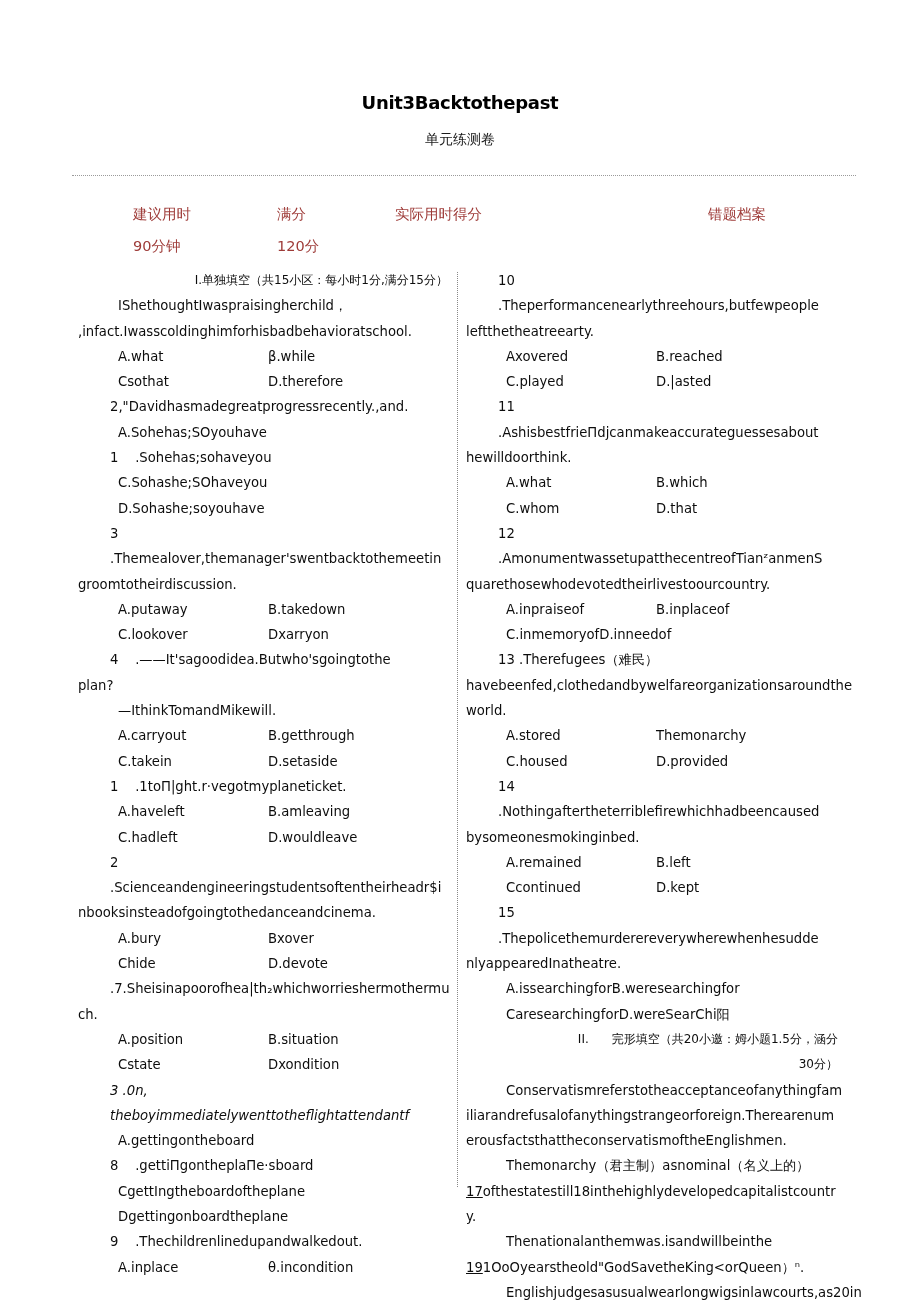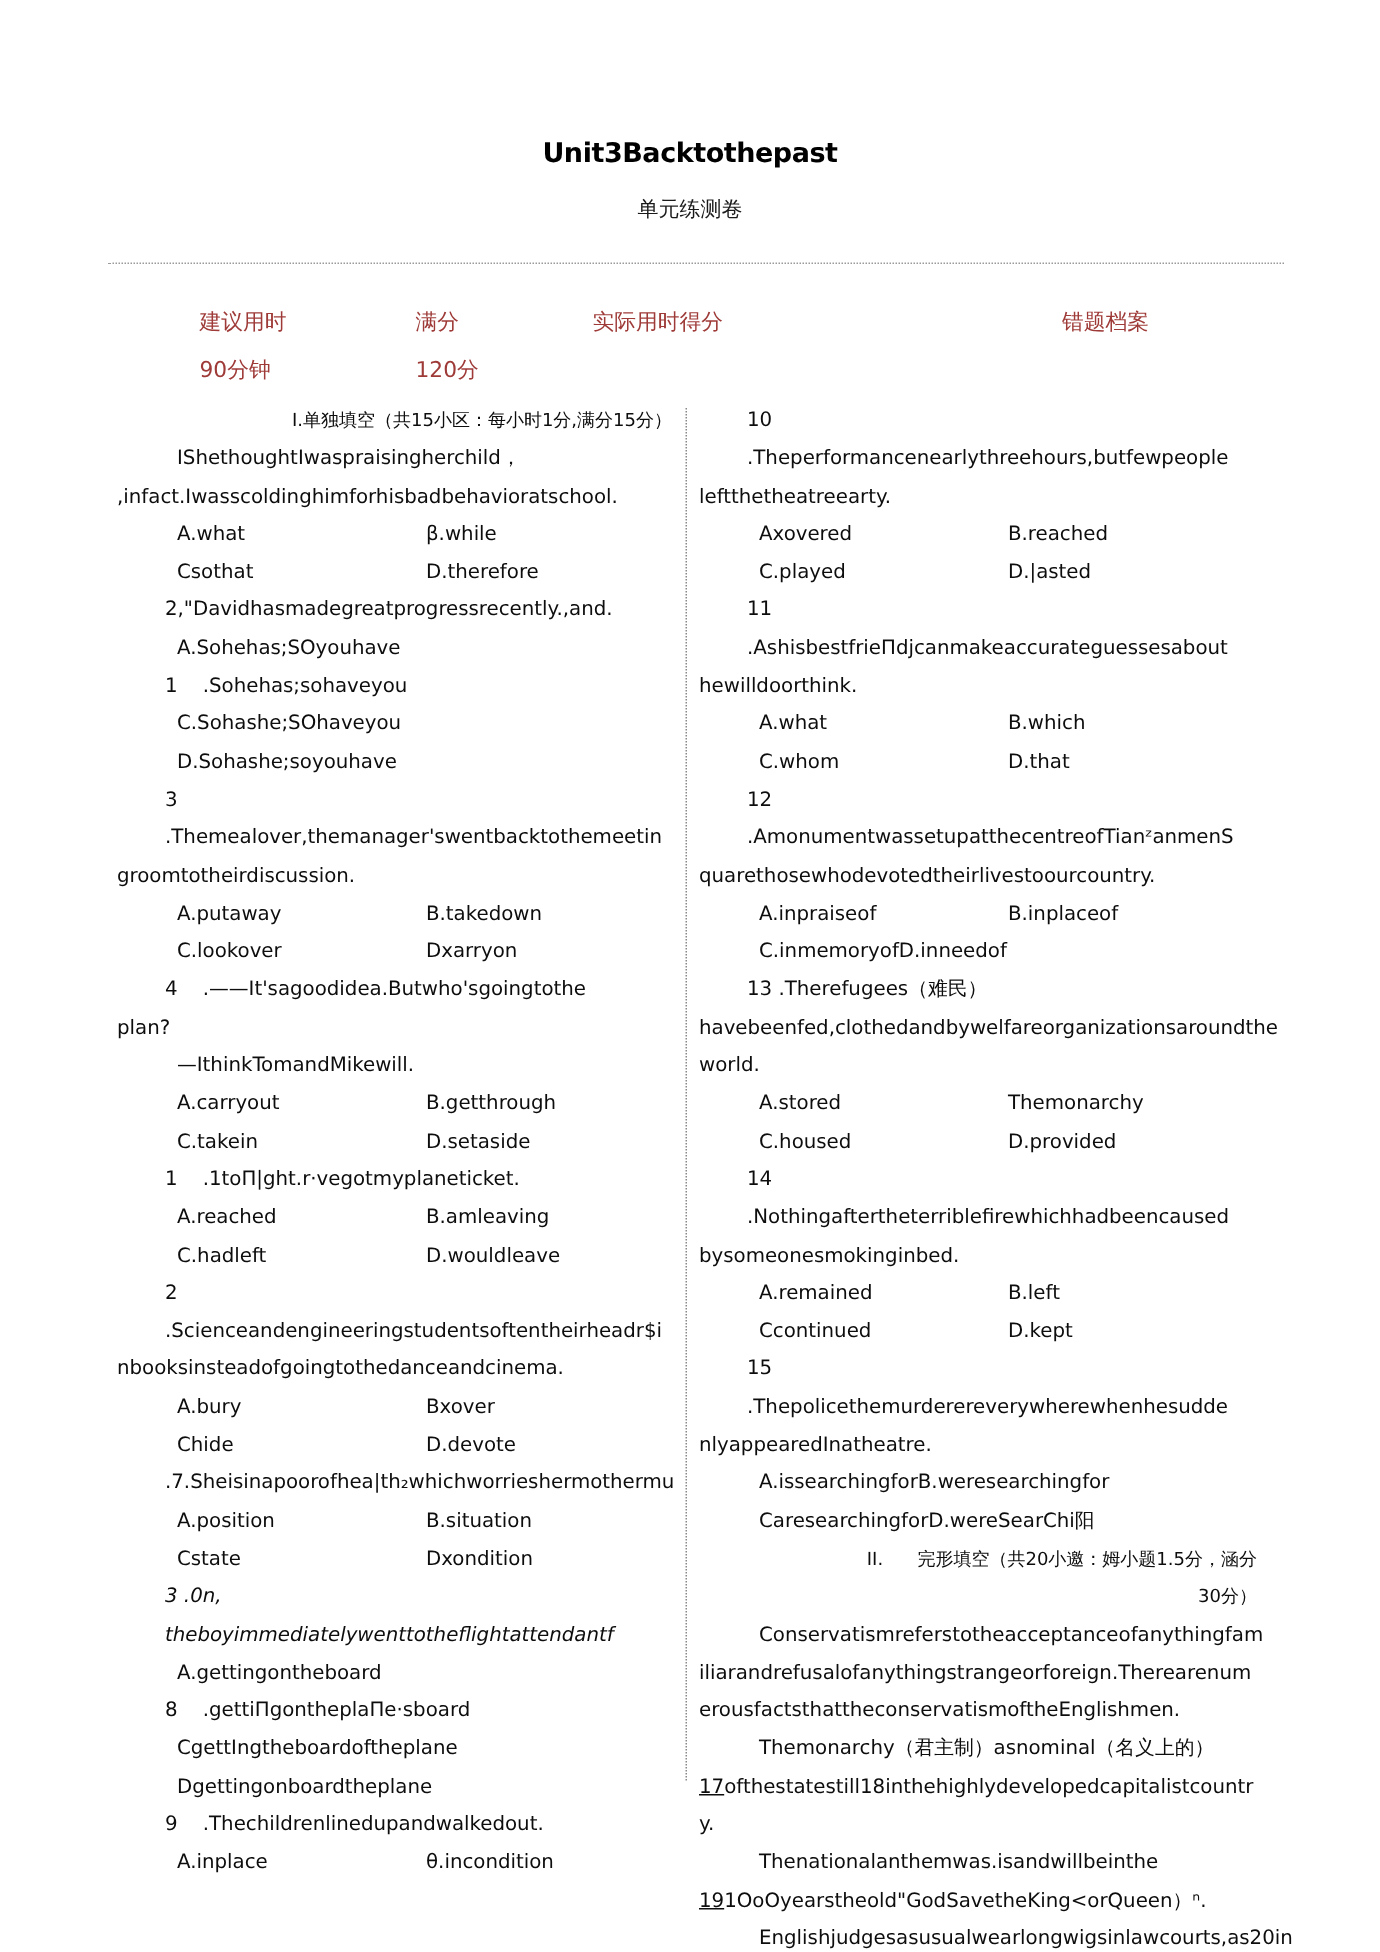--- a/index.html
+++ b/index.html
@@ -96,21 +96,20 @@
   .ln { white-space: pre-wrap; margin: 0; }
   .ln.sec { font-size: 12px; font-weight: normal; text-align: right; }
   .ln.ind1 { padding-left: 32px; }
   .ln.ind2 { padding-left: 40px; }
   .ln.hang { padding-left: 0; }
 
   
   .opts {
     display: flex;
     padding-left: 40px;
-    gap: 16px;
   }
   .opts .o1 { width: 150px; flex: 0 0 150px; }
   .opts .o2 { flex: 1 1 auto; }
 
   .it { font-style: italic; }
   .ul { text-decoration: underline; }
 </style>
 </head>
 <body>
 
@@ -180,41 +179,42 @@
         <span class="o2">B.getthrough</span>
       </div>
       <div class="opts">
         <span class="o1">C.takein</span>
         <span class="o2">D.setaside</span>
       </div>
 
       <div class="ln ind1">1    .1toΠ|ght.r·vegotmyplaneticket.</div>
 
       <div class="opts">
-        <span class="o1">A.reached</span>
+        <span class="o1">A.haveleft</span>
         <span class="o2">B.amleaving</span>
       </div>
       <div class="opts">
         <span class="o1">C.hadleft</span>
         <span class="o2">D.wouldleave</span>
       </div>
 
       <div class="ln ind1">2 .Scienceandengineeringstudentsoftentheirheadr$i</div>
       <div class="ln hang">nbooksinsteadofgoingtothedanceandcinema.</div>
 
       <div class="opts">
         <span class="o1">A.bury</span>
         <span class="o2">Bxover</span>
       </div>
       <div class="opts">
         <span class="o1">Chide</span>
         <span class="o2">D.devote</span>
       </div>
 
       <div class="ln ind1">.7.Sheisinapoorofhea|th₂whichworrieshermothermu</div>
+      <div class="ln hang">ch.</div>
 
       <div class="opts">
         <span class="o1">A.position</span>
         <span class="o2">B.situation</span>
       </div>
       <div class="opts">
         <span class="o1">Cstate</span>
         <span class="o2">Dxondition</span>
       </div>
 

